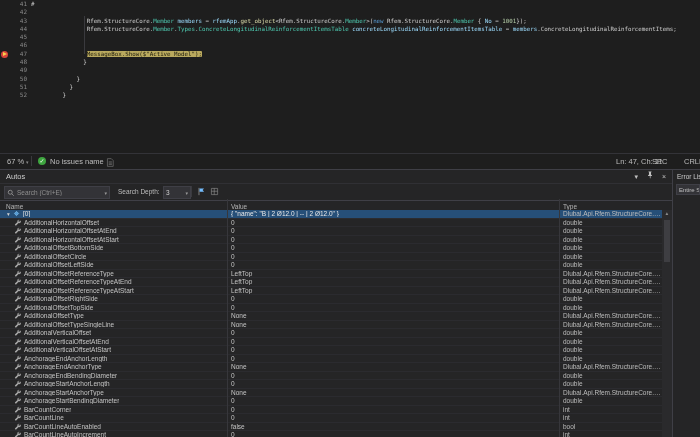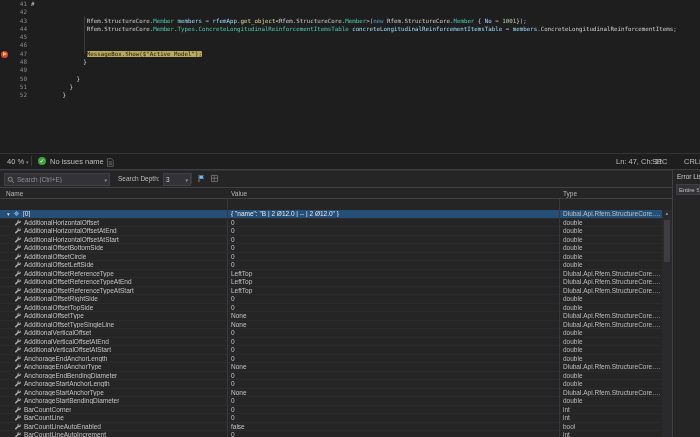--- a/index.html
+++ b/index.html
@@ -159,36 +159,48 @@
           <span class="bp"></span>
           <span class="num">52</span>
           <span class="ct">         <span><span class="tok-pl">}</span></span></span>
         </div>
       </div>
     <div class="indent-guide"></div>
     <div class="ed-scroll"></div>
   </div>
 
   <div class="statusbar">
-    <span class="sb-item sb-zoom"><span>40 %</span><span class="sb-caret">▾</span></span>
+    <span class="sb-item sb-zoom"><span>67 %</span><span class="sb-caret">▾</span></span>
     <span class="sb-sep"></span>
     <span class="health-dot">✓</span>
     <span class="sb-item sb-health">No issues name</span>
     <span class="doc-ico">
       <svg width="8" height="9" viewBox="0 0 12 14">
           <path fill="none" stroke="#9a9a9a" d="M2 1h6l3 3v9H2z"></path>
           <path stroke="#9a9a9a" d="M4 6h5M4 8h5M4 10h5"></path>
         </svg>
     </span>
     <span class="sb-item sb-pos">Ln: 47, Ch: 11</span>
     <span class="sb-item sb-spc">SPC</span>
     <span class="sb-item sb-eol">CRLF</span>
   </div>
 
   <div class="autos">
+    <div class="autos-title">
+      <span>Autos</span>
+      <span class="ti-icons">
+        <span class="g">▾</span>
+        <span>
+          <svg width="8" height="8" viewBox="0 0 16 16">
+              <path fill="#c0c0c0" d="M6 1h5v1l-1 1v4l2 2v1H9v4l-.7 1-.6-1V10H4V9l2-2V3L5 2V1z"></path>
+            </svg>
+        </span>
+        <span class="g">×</span>
+      </span>
+    </div>
 
     <div class="autos-toolbar">
       <div class="searchbox">
         <span class="sb-mag">
           <svg width="8" height="8" viewBox="0 0 16 16">
               <circle cx="6.5" cy="6.5" r="4" fill="none" stroke="#9a9a9a" stroke-width="1.6"></circle>
               <path d="M9.5 9.5l4 4" stroke="#9a9a9a" stroke-width="1.6"></path>
             </svg>
         </span>
         <input placeholder="Search (Ctrl+E)" style="">

